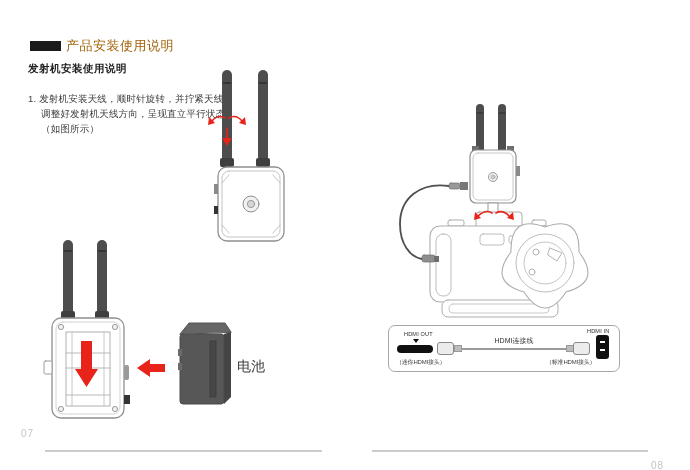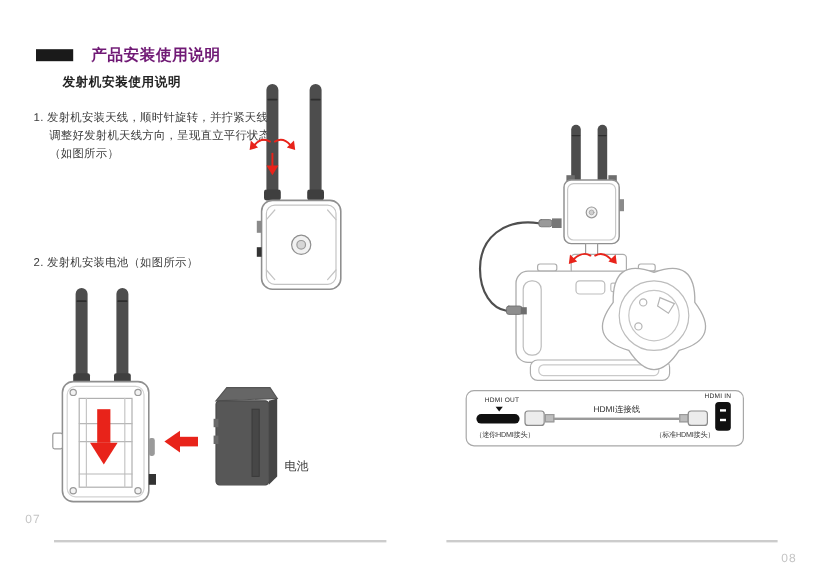--- a/index.html
+++ b/index.html
@@ -1,24 +1,24 @@
 <!DOCTYPE html>
 <html><head>
 <meta charset="utf-8">
 <style>
   html,body{margin:0;padding:0;background:#ffffff;}
   #page{position:relative;width:690px;height:470px;background:#ffffff;overflow:hidden;
         font-family:"Liberation Sans","DejaVu Sans",sans-serif;color:#3d3d3d;}
   .abs{position:absolute;}
   .black-bar{width:31px;height:10px;background:#1a1a1a;}
-  .doc-title{font-size:13px;font-weight:700;color:#701a75;letter-spacing:.5px;margin-left:10px;}
-  .sub-title{font-size:10.5px;font-weight:700;color:#222;letter-spacing:.5px;margin-left:24px;}
+  .doc-title{font-size:13px;font-weight:400;color:#a16207;letter-spacing:.5px;}
+  .sub-title{font-size:10.5px;font-weight:700;color:#222;letter-spacing:.5px;}
   .step{font-size:9.5px;line-height:15px;color:#3c3c3c;white-space:pre-line;
         padding-left:13px;text-indent:-13px;letter-spacing:.2px;}
-  .small-label{font-size:10px;color:#3c3c3c;margin-top:24px;}
+  .small-label{font-size:14px;color:#3c3c3c;}
   .warning{font-size:9.5px;color:#3c3c3c;letter-spacing:.2px;}
   .pagenum{font-size:10px;color:#c4c4c4;letter-spacing:1px;}
   .footer-line{height:2px;background:#cccccc;}
   .hdmi-box{width:230px;height:45px;border:1px solid #a8a8a8;border-radius:7px;background:#fff;}
   .tiny{font-size:5.5px;color:#2a2a2a;letter-spacing:.2px;}
   .cable-label{font-size:7px;color:#2f2f2f;text-align:center;}
   .plug-label{font-size:6px;color:#3c3c3c;letter-spacing:-.2px;}
   .tri-down{width:0;height:0;border-left:3px solid transparent;border-right:3px solid transparent;
             border-top:4px solid #111;}
   .mini-conn{width:36px;height:8px;background:#101010;border-radius:4px;}
@@ -33,21 +33,20 @@
 
 <div id="page">
 
   <div class="abs black-bar" style="left:30px;top:41px"></div>
   <div class="abs doc-title" style="left:66px;top:37px">产品安装使用说明</div>
   <div class="abs sub-title" style="left:28px;top:62px">发射机安装使用说明</div>
 
   <div class="abs step" style="left:28px;top:91px;width:215px">1. 发射机安装天线，顺时针旋转，并拧紧天线，
 调整好发射机天线方向，呈现直立平行状态
 （如图所示）</div>
-  <div class="abs step" style="left:28px;top:212px;width:215px">2. 发射机安装电池（如图所示）</div>
 
   <svg class="abs" style="left:205px;top:66px" width="95" height="178" viewBox="0 0 95 178">
     <g stroke-linecap="round">
       <rect x="17" y="4" width="10" height="92" rx="5" fill="#4d4d4d"></rect>
       <line x1="18.5" y1="17" x2="25.5" y2="17" stroke="#2e2e2e" stroke-width="1.4"></line>
       <rect x="53" y="4" width="10" height="92" rx="5" fill="#4d4d4d"></rect>
       <line x1="54.5" y1="17" x2="61.5" y2="17" stroke="#2e2e2e" stroke-width="1.4"></line>
       <rect x="15" y="92" width="14" height="9" rx="2" fill="#3f3f3f"></rect>
       <rect x="51" y="92" width="14" height="9" rx="2" fill="#3f3f3f"></rect>
       <g fill="none" stroke="#e8231a" stroke-width="1.6">

